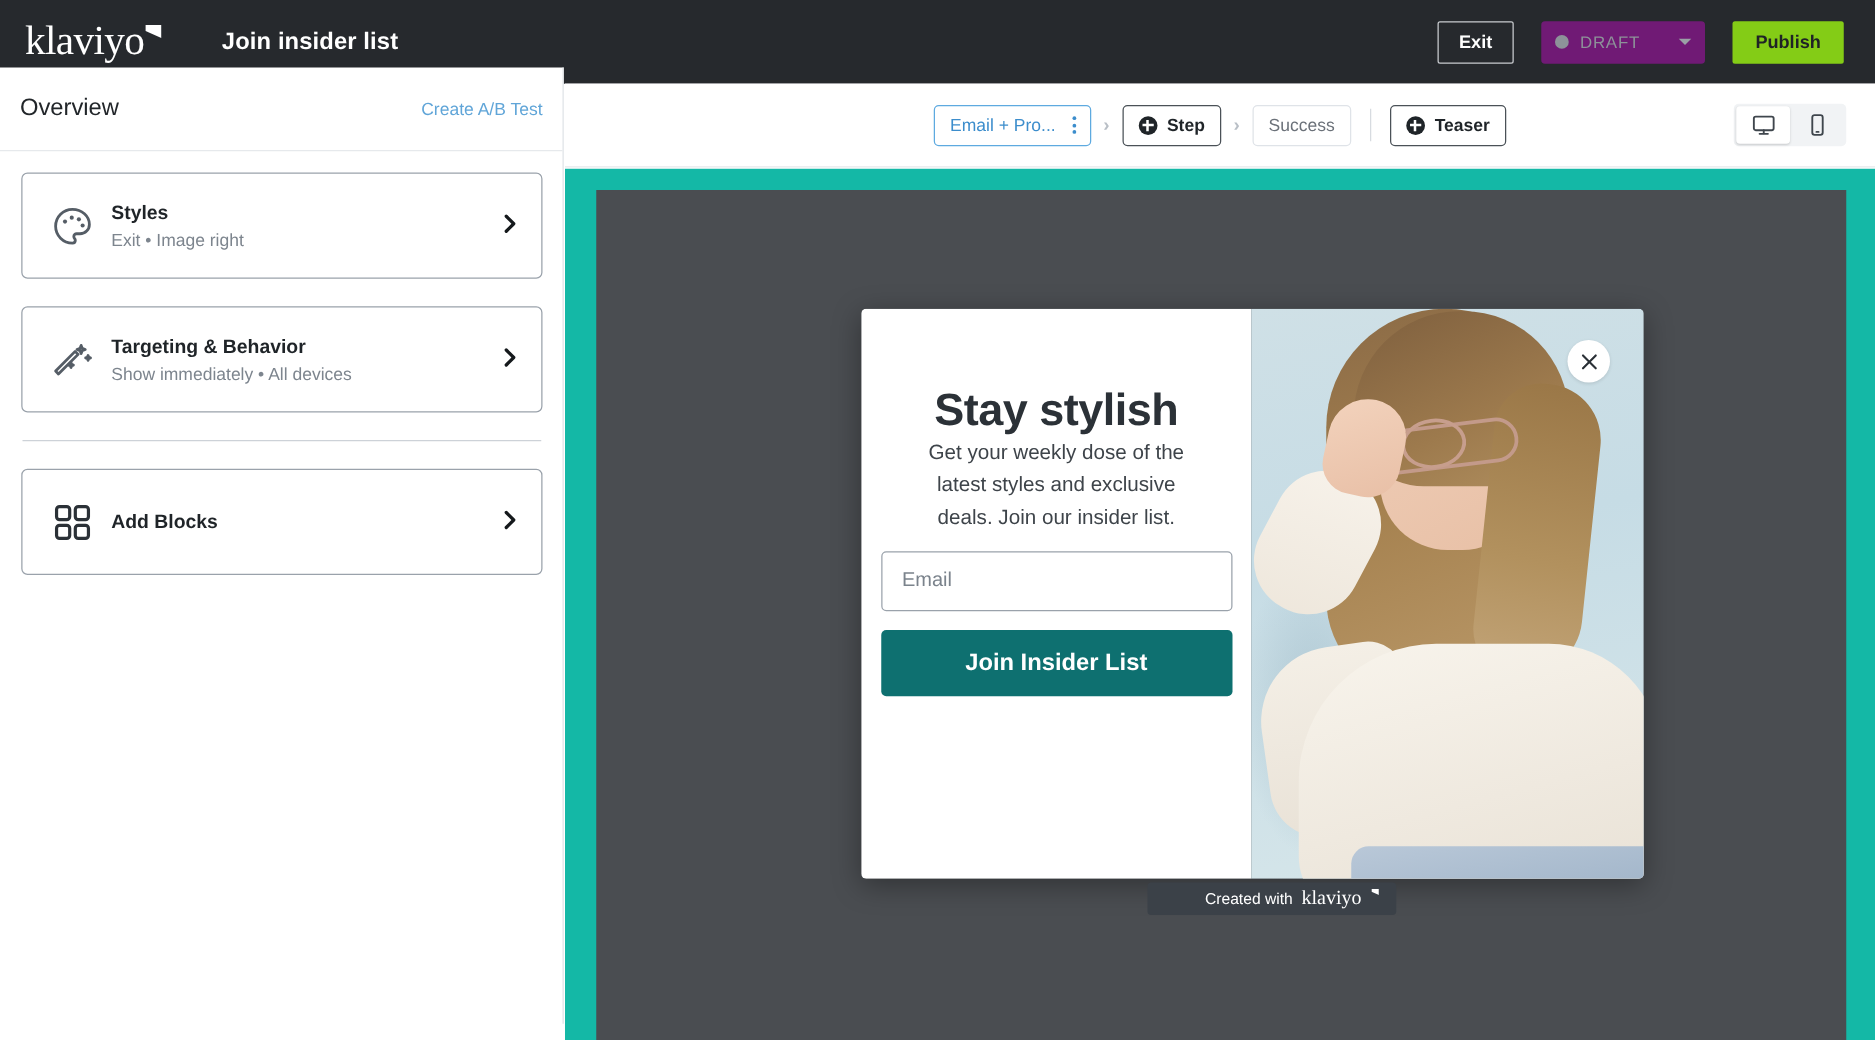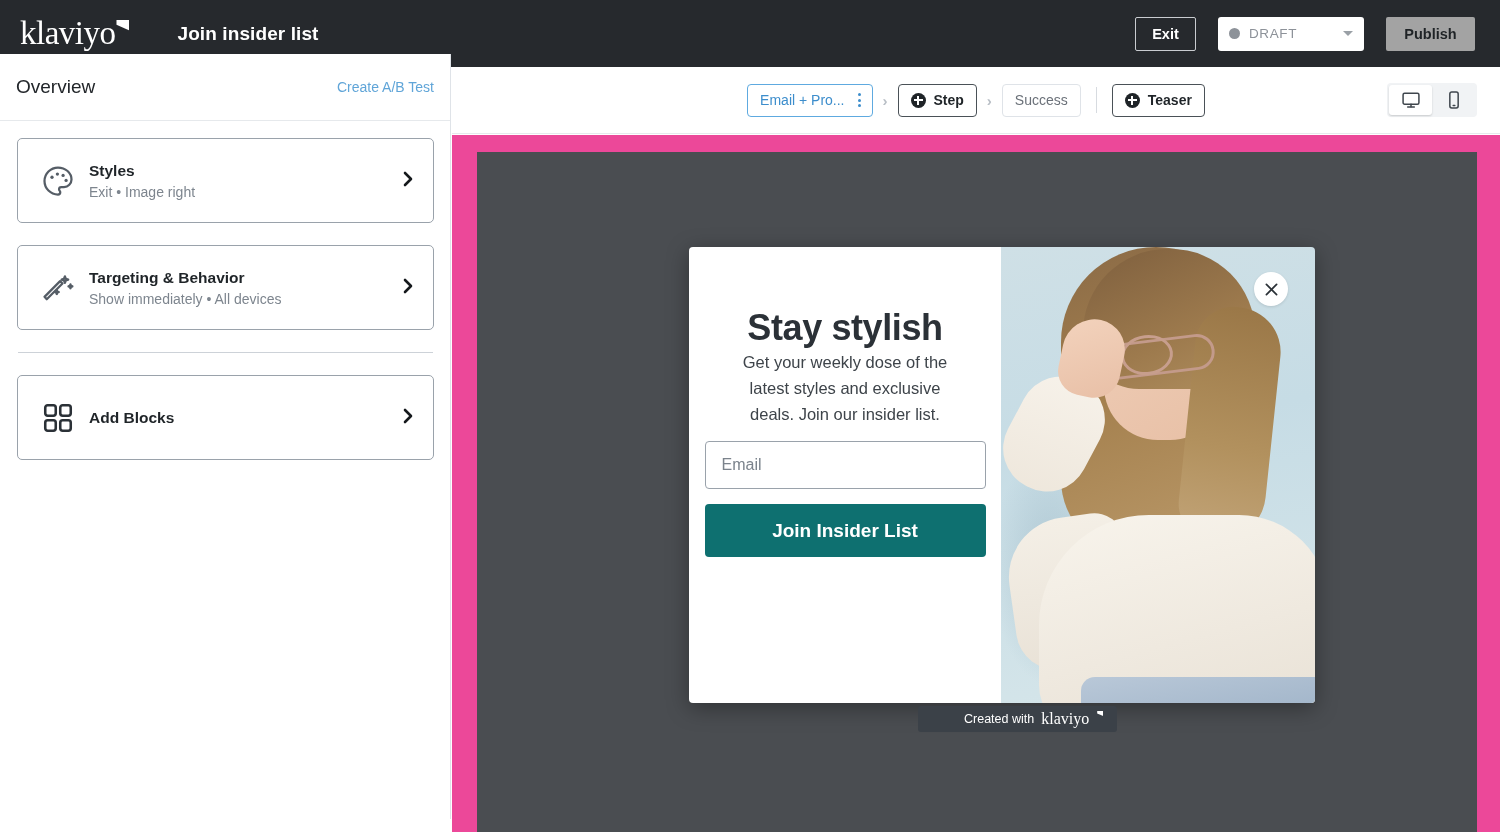--- a/index.html
+++ b/index.html
@@ -40,41 +40,41 @@
     display: flex; align-items: center; gap: 22px;
   }
   .btn-exit {
     width: 61px; height: 34px; border: 1px solid #c9ccd0;
     background: #26292d; color: #ffffff;
     font-size: 14.5px; font-weight: bold;
     display: flex; align-items: center; justify-content: center;
     cursor: pointer; border-radius: 2px;
   }
   .status-select {
-    width: 146px; height: 34px; background: #ffffff; border-radius: 3px;
+    width: 131px; height: 34px; background: #701a75; border-radius: 3px;
     display: flex; align-items: center; padding: 0 11px;
     cursor: pointer; position: relative;
   }
   .status-dot {
     width: 11px; height: 11px; border-radius: 50%;
     background: #8d9299; flex: none;
   }
   .status-label {
     margin-left: 9px; font-size: 13.5px; color: #8d9299;
     letter-spacing: 0.6px; font-weight: 500;
   }
   .status-caret {
     margin-left: auto;
     width: 0; height: 0;
     border-left: 5.5px solid transparent;
     border-right: 5.5px solid transparent;
     border-top: 5.5px solid #9aa0a6;
   }
   .btn-publish {
-    width: 89px; height: 34px; background: #a3a3a3; color: #1f2326;
+    width: 89px; height: 34px; background: #84cc16; color: #1f2326;
     font-size: 14.5px; font-weight: bold; border-radius: 2px;
     display: flex; align-items: center; justify-content: center;
     cursor: pointer;
   }
 
   
   .sidebar {
     position: absolute; left: 0; top: 54px; width: 451px; height: 765px;
     background: #ffffff; border-right: 1px solid #dfe3e8;
   }
@@ -171,21 +171,21 @@
   }
   .dev-btn {
     width: 43px; height: 30px; border-radius: 3px;
     display: flex; align-items: center; justify-content: center;
     cursor: pointer; color: #4a5157;
   }
   .dev-btn.sel { background: #ffffff; box-shadow: 0 1px 2px rgba(0,0,0,.17); }
 
   .stage-outer {
     position: absolute; left: 0; top: 68px; right: 0; bottom: 0;
-    background: #ec4899;
+    background: #14b8a6;
   }
   .stage {
     position: absolute; left: 25px; top: 17px; right: 23px; bottom: 0;
     background: #4a4d51;
   }
 
   
   .popup {
     position: absolute; left: 212px; top: 95px;
     width: 626px; height: 456px;

